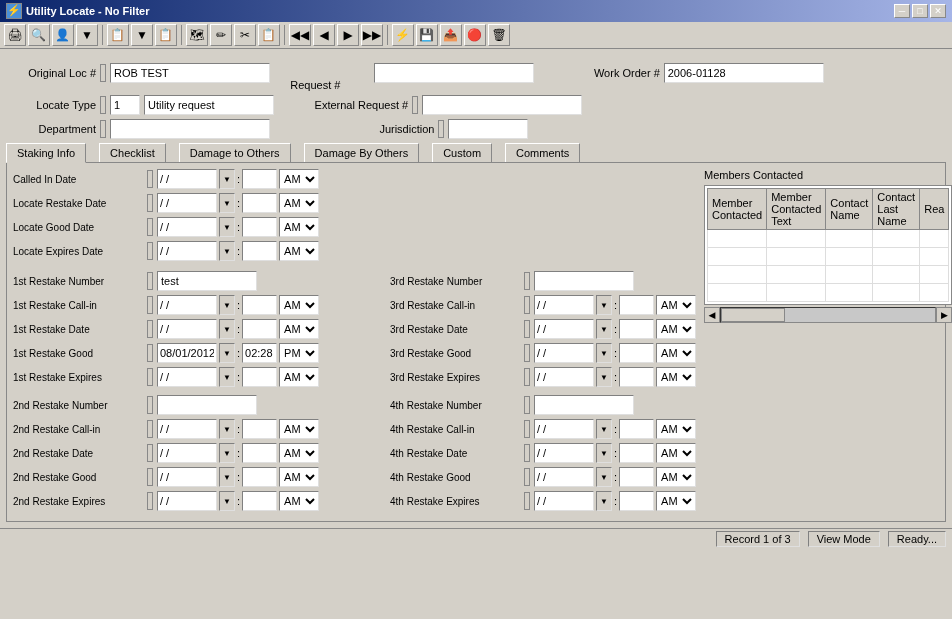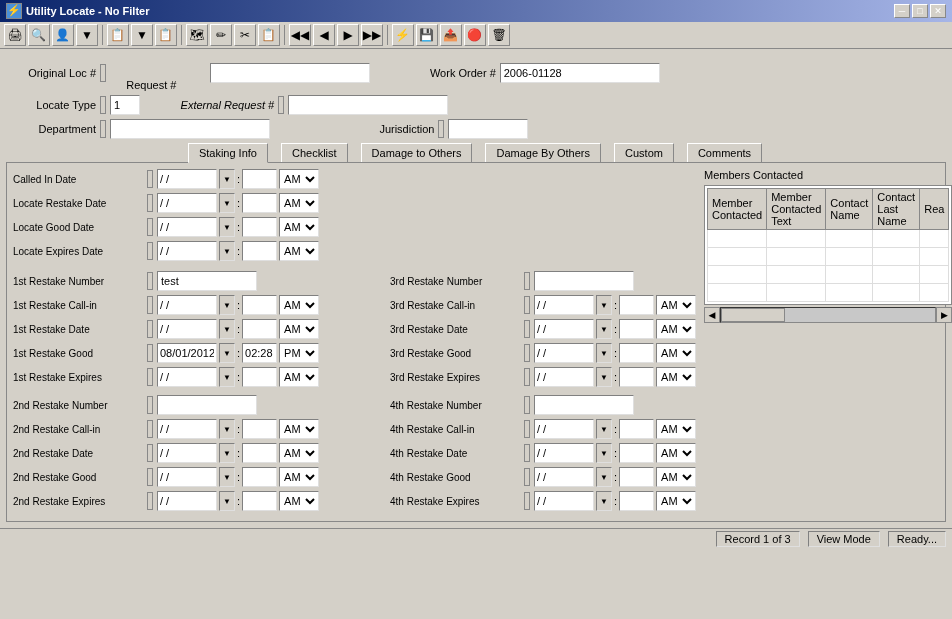--- a/index.html
+++ b/index.html
@@ -61,21 +61,20 @@
 
     .date-field { display: flex; align-items: center; gap: 2px; }
     .date-input { width: 60px; height: 20px; border: 1px solid; border-color: #808080 #dfdfdf #dfdfdf #808080; background: white; font-size: 11px; font-family: inherit; padding: 1px 2px; }
     .date-dropdown { width: 16px; height: 20px; background: #d4d0c8; border: 1px solid; border-color: #808080 #dfdfdf #dfdfdf #808080; display: flex; align-items: center; justify-content: center; cursor: pointer; font-size: 8px; }
     .time-input { width: 35px; height: 20px; border: 1px solid; border-color: #808080 #dfdfdf #dfdfdf #808080; background: white; font-size: 11px; font-family: inherit; padding: 1px 2px; }
     .ampm-select { width: 40px; height: 20px; border: 1px solid; border-color: #808080 #dfdfdf #dfdfdf #808080; background: white; font-size: 11px; font-family: inherit; }
 
     .tabs {
       display: flex;
       gap: 11px;
-      justify-content: center;
     }
     .tab {
       padding: 3px 10px;
       background: #d4d0c8;
       border: 1px solid #888;
       border-bottom: none;
       cursor: pointer;
       font-size: 11px;
       margin-right: 2px;
       border-top-color: #fff;
@@ -193,34 +192,36 @@
   <div class="tb-btn">📤</div>
   <div class="tb-btn">🔴</div>
   <div class="tb-btn">🗑</div>
 </div>
 
 <div class="main-content">
 
   <div class="form-row">
     <span class="field-label">Original Loc #</span>
     <span class="field-indicator"></span>
+    <input class="field-input field-input-md" type="text" value="ROB TEST" style="">
     &nbsp;&nbsp;&nbsp;&nbsp;
     <span class="field-label" style="min-width:80px; text-align:left;margin-top:24px;">Request #</span>
     <input class="field-input field-input-md" type="text" value="" style="">
     &nbsp;&nbsp;&nbsp;&nbsp;&nbsp;&nbsp;&nbsp;&nbsp;&nbsp;
     <span class="field-label" style="min-width:90px; text-align:right;">Work Order #</span>
     <input class="field-input field-input-md" type="text" value="2006-01128" style="">
   </div>
 
   <div class="form-row">
     <span class="field-label">Locate Type</span>
     <span class="field-indicator"></span>
     <input class="field-input" style="width: 30px;" type="text" value="1">
+    <input class="field-input" style="width: 130px;" type="text" value="Utility request">
     &nbsp;&nbsp;
-    <span class="field-label" style="min-width:120px; text-align:right;font-style:italic;">External Request #</span>
+    <span class="field-label" style="min-width:120px; text-align:right;">External Request #</span>
     <span class="field-indicator"></span>
     <input class="field-input field-input-md" type="text" value="" style="">
   </div>
 
   <div class="form-row">
     <span class="field-label">Department</span>
     <span class="field-indicator"></span>
     <input class="field-input field-input-md" type="text" value="" style="">
     &nbsp;&nbsp;&nbsp;&nbsp;&nbsp;&nbsp;&nbsp;&nbsp;&nbsp;&nbsp;&nbsp;&nbsp;&nbsp;&nbsp;&nbsp;&nbsp;&nbsp;&nbsp;&nbsp;&nbsp;&nbsp;&nbsp;&nbsp;&nbsp;&nbsp;
     <span class="field-label" style="min-width:80px; text-align:right;">Jurisdiction</span>

